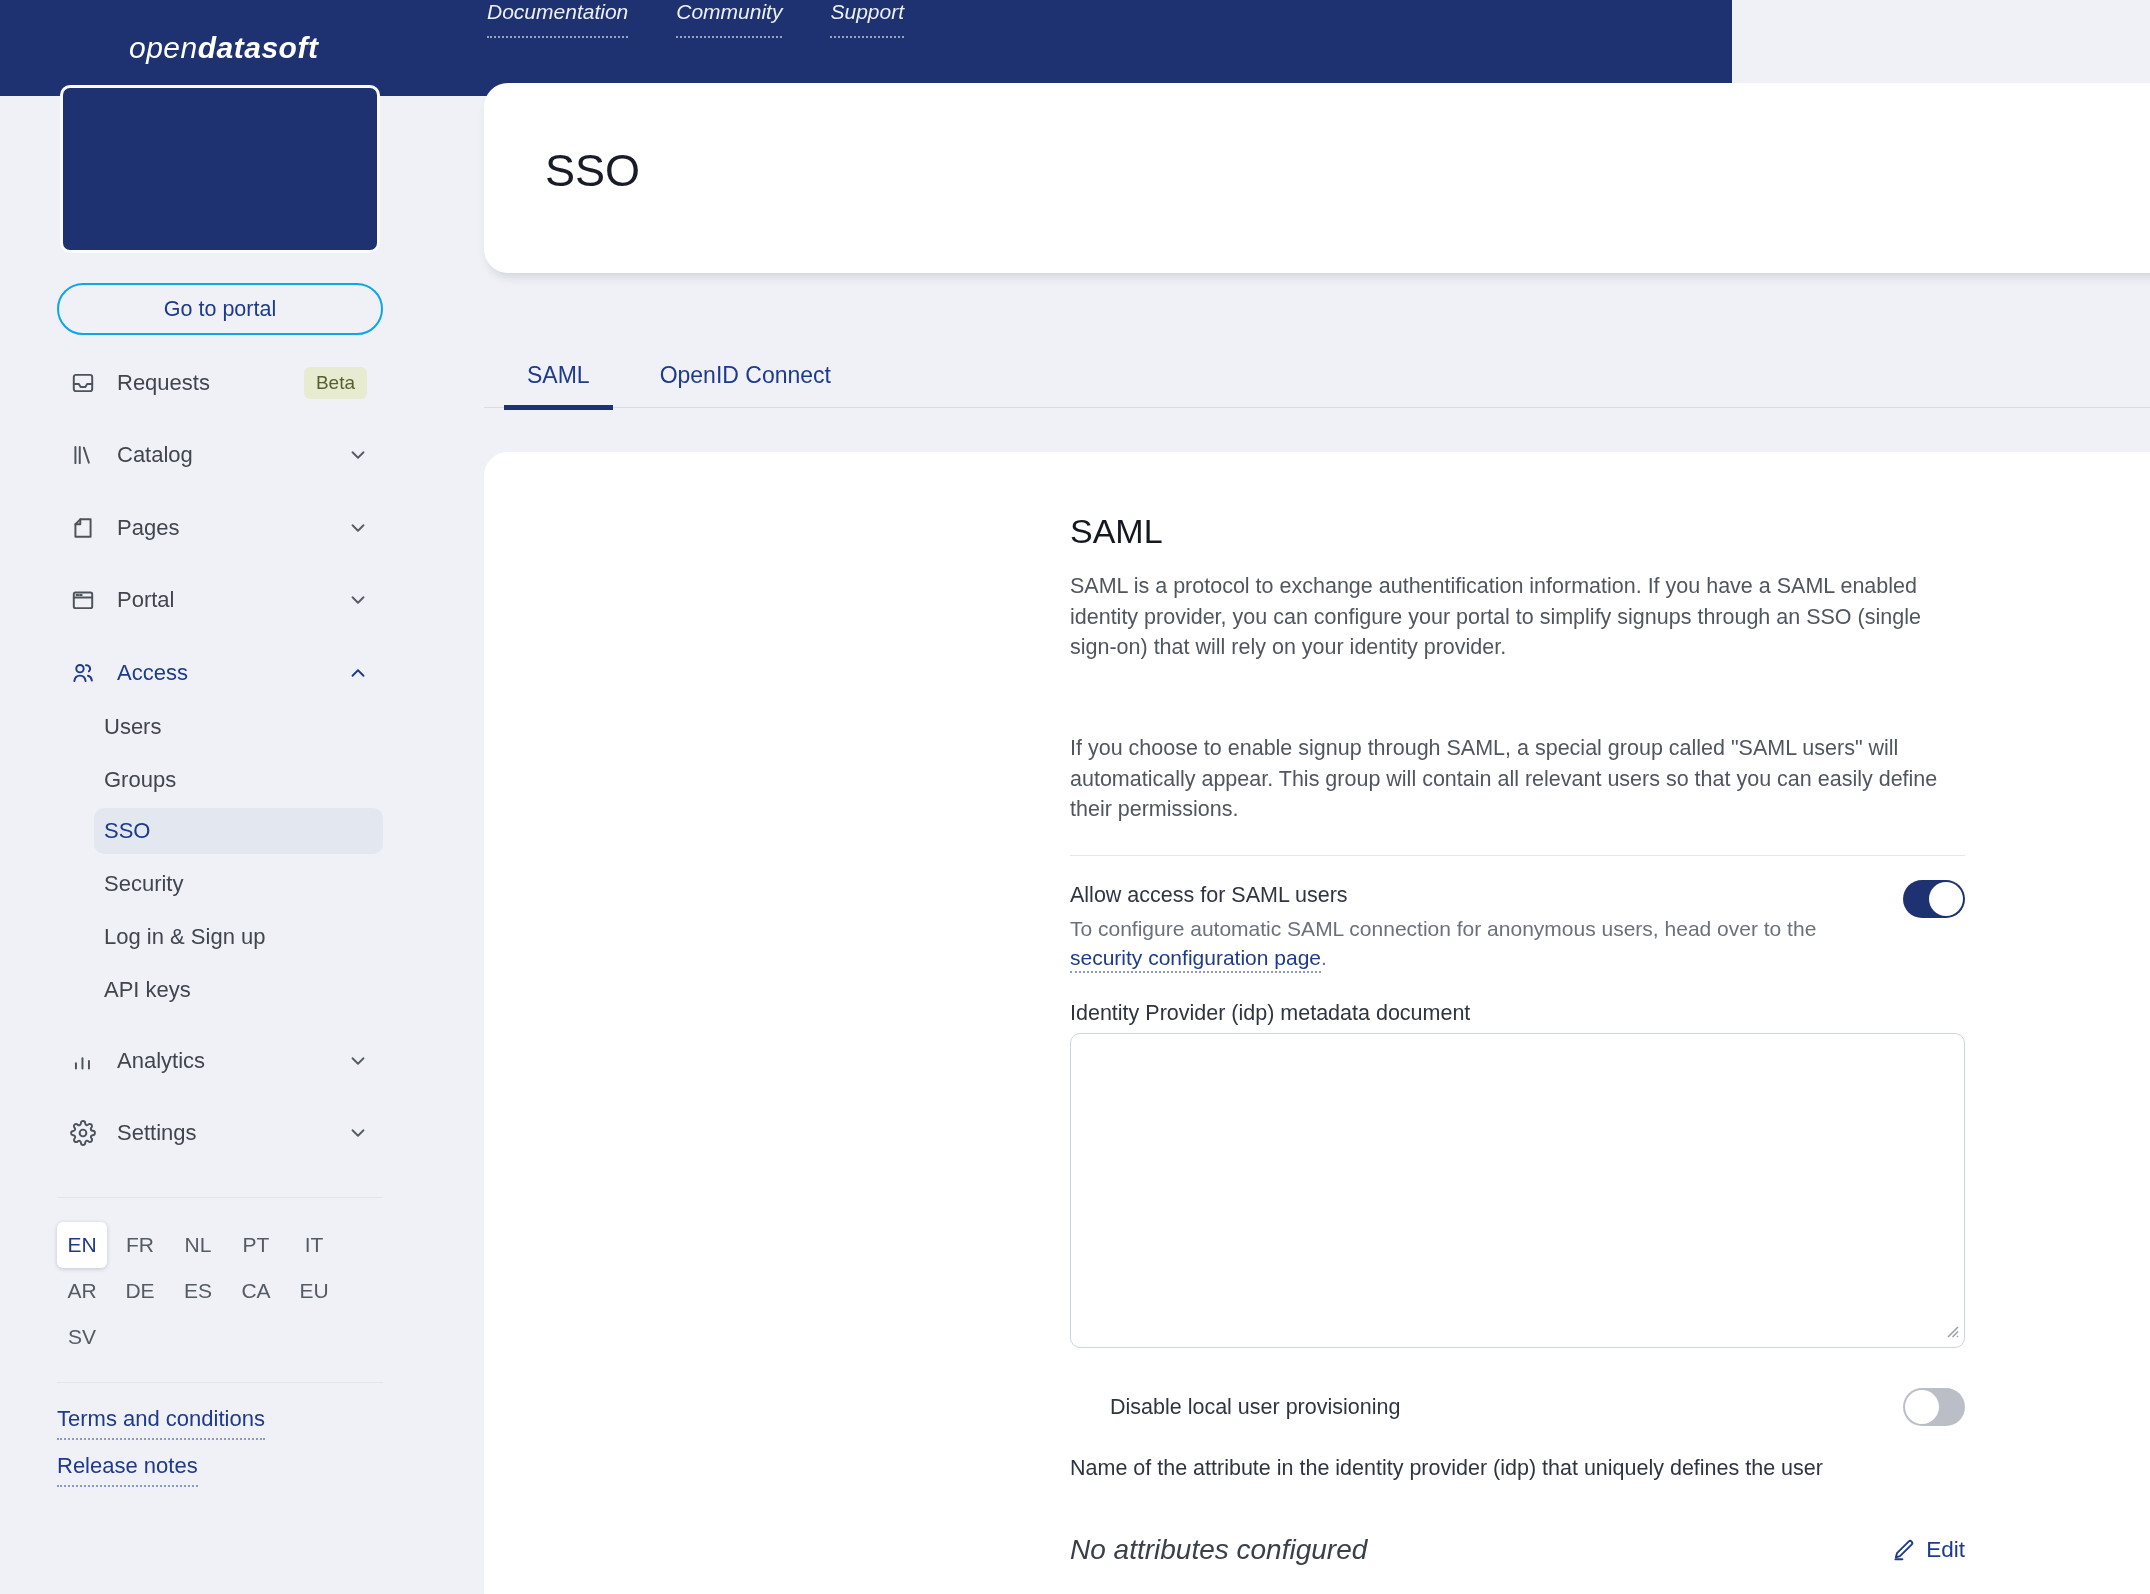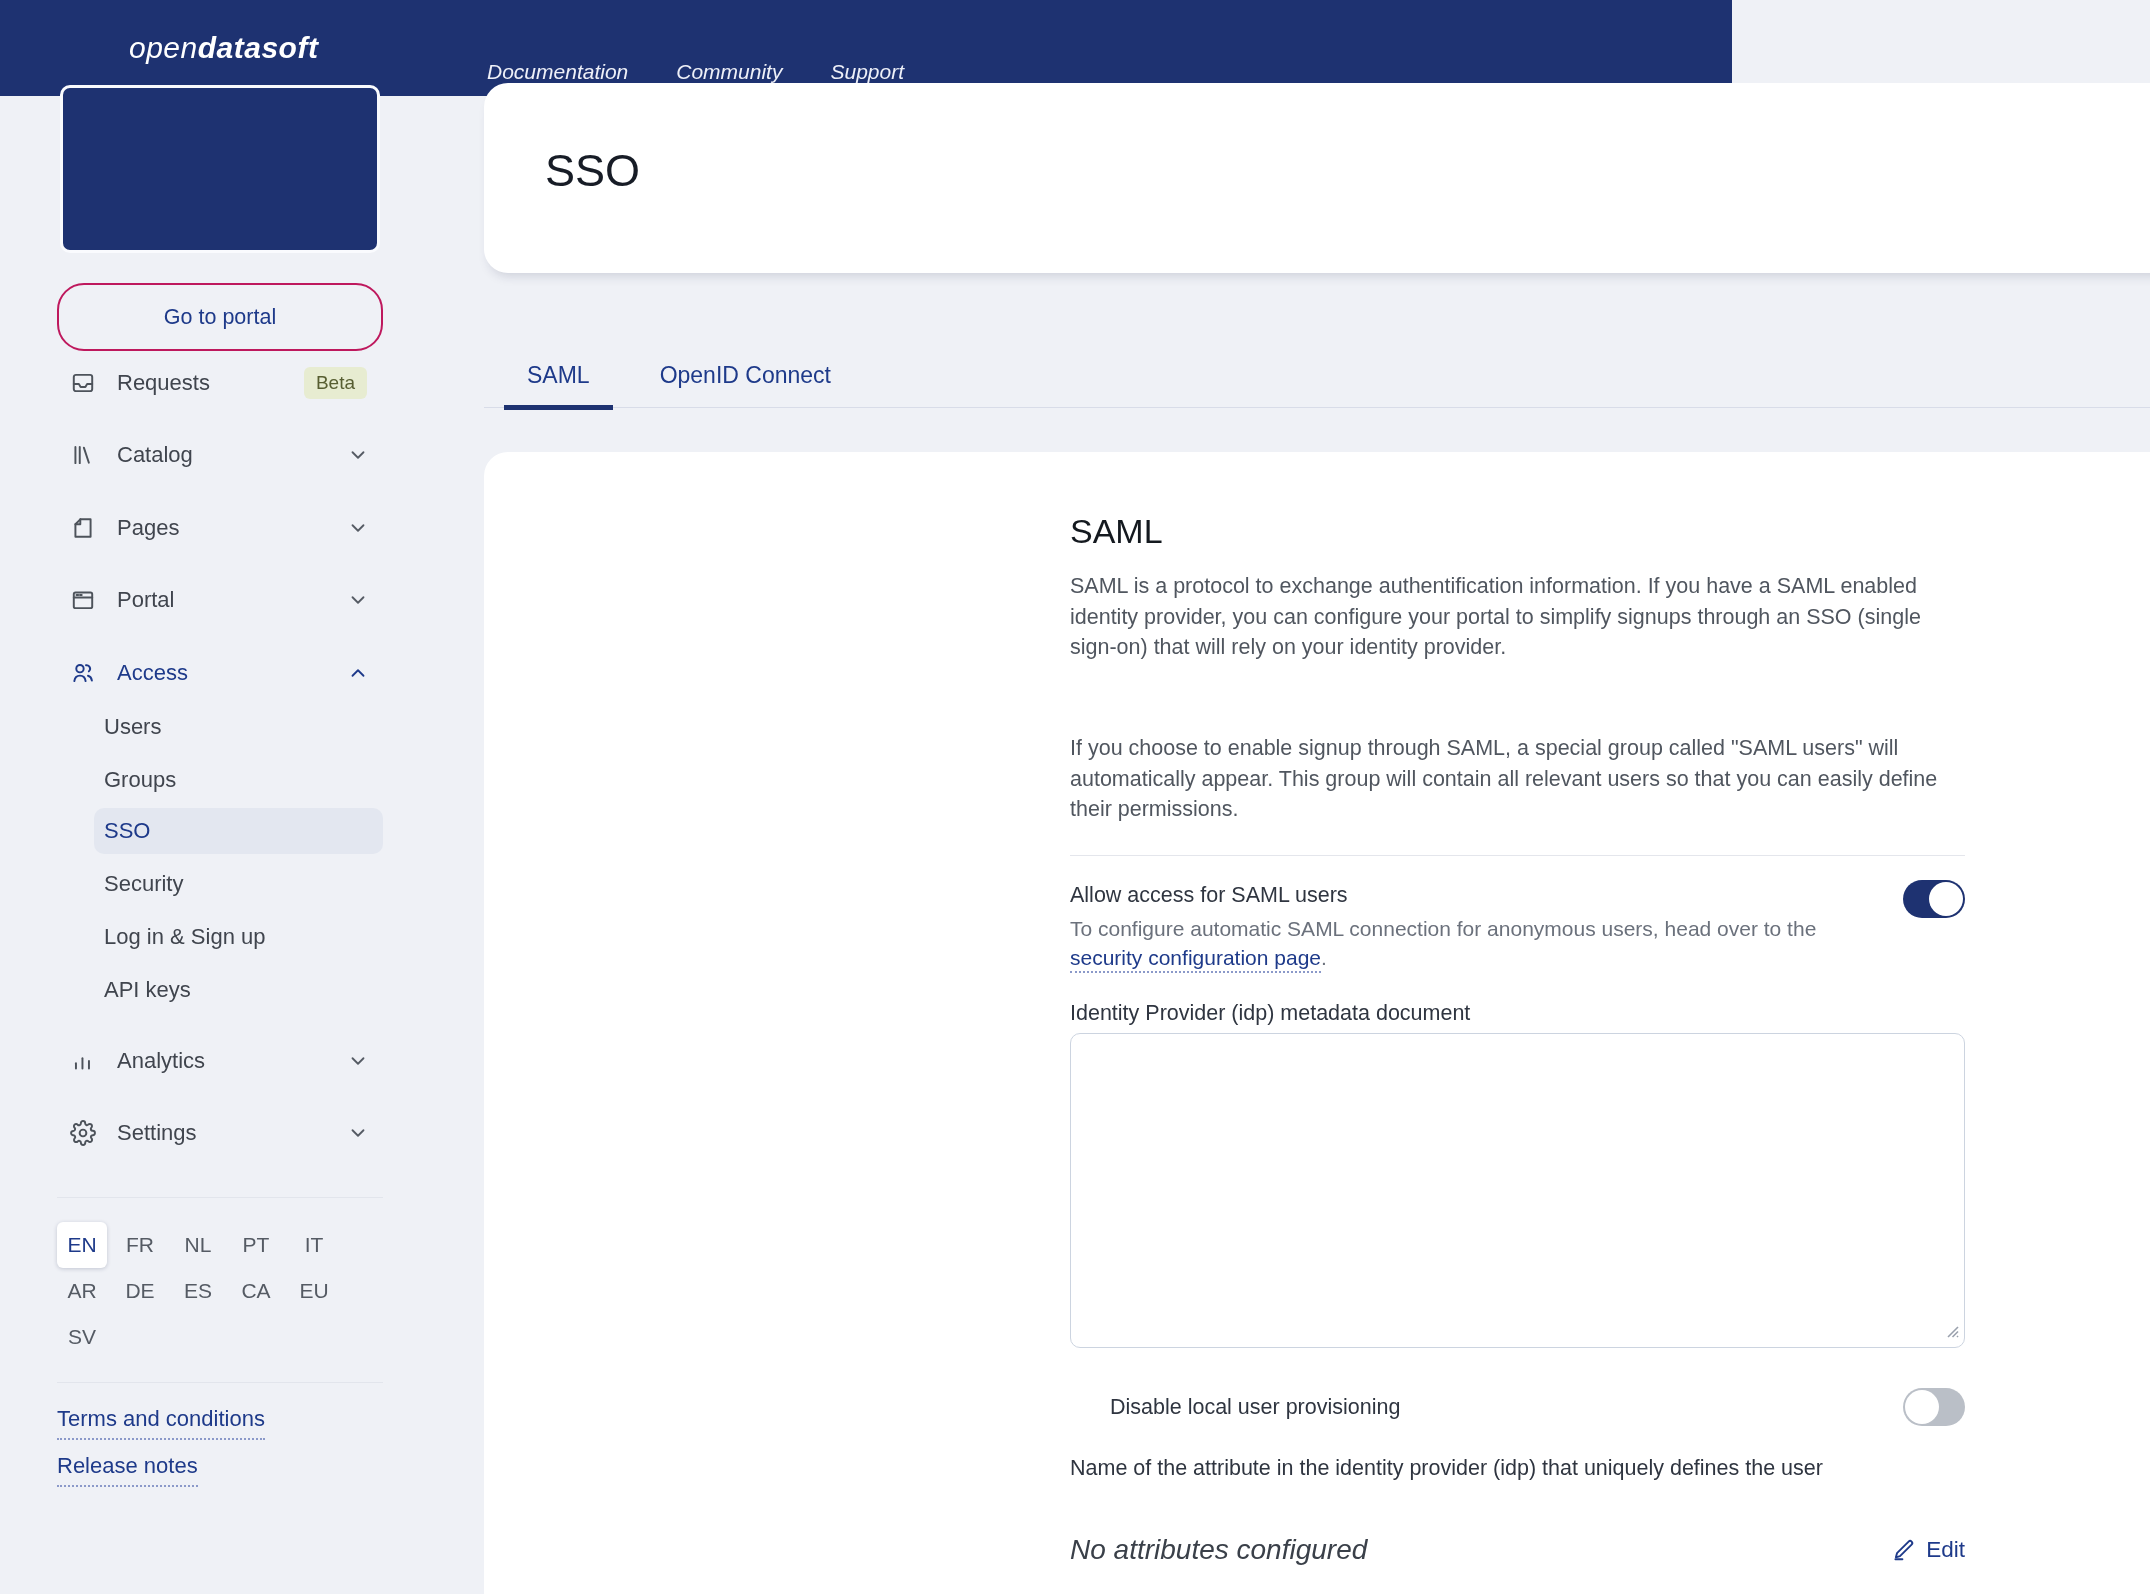--- a/index.html
+++ b/index.html
@@ -4,30 +4,30 @@
 <style>
   html,body{margin:0;padding:0;background:#eff1f6;}
   *{box-sizing:border-box;font-family:"Liberation Sans",sans-serif;}
   .screen{position:relative;width:2150px;height:1594px;overflow:hidden;background:#eff1f6;}
 
   
   .topbar{position:absolute;left:0;top:0;width:1732px;height:96px;background:#1e3271;font-style:italic;}
   .logo{position:absolute;left:129px;top:0;height:96px;display:flex;align-items:center;
         color:#fff;font-size:30px;letter-spacing:.5px;}
   .logo .lw{font-weight:300;} .logo .md{font-weight:600;} .logo .bd{font-weight:800;}
-  .topnav{position:absolute;left:487px;top:0;height:96px;display:flex;align-items:center;gap:48px;margin-top:24px;}
+  .topnav{position:absolute;left:487px;top:0;height:96px;display:flex;align-items:flex-start;gap:48px;}
   .topnav a{position:relative;color:#eef0f8;font-size:21px;text-decoration:none;cursor:pointer;}
   .topnav a::after{content:"";position:absolute;left:0;right:0;bottom:-14px;
         border-top:2px dotted rgba(255,255,255,.55);}
 
   
   .logo-box{position:absolute;left:60px;top:85px;width:320px;height:168px;background:#1e3271;
         border:3px solid #fafbfe;border-radius:10px;}
-  .portal-btn{position:absolute;left:57px;top:283px;width:326px;height:68px;border-radius:27px;
-        border:2px solid #be185d;color:#1e3a8a;font-size:21.5px;background:transparent;
+  .portal-btn{position:absolute;left:57px;top:283px;width:326px;height:52px;border-radius:27px;
+        border:2px solid #0ea5e9;color:#1e3a8a;font-size:21.5px;background:transparent;
         display:flex;align-items:center;justify-content:center;cursor:pointer;}
   .side-item{position:absolute;left:57px;width:326px;height:48px;display:flex;align-items:center;
         cursor:pointer;color:#40454e;font-size:22px;}
   .side-item .sicon{width:26px;height:26px;margin-left:13px;margin-right:21px;flex:0 0 auto;display:flex;}
   .side-item .sicon svg{width:26px;height:26px;stroke:#4d535b;fill:none;stroke-width:1.8;
         stroke-linecap:round;stroke-linejoin:round;}
   .side-item.active-parent, .side-item.active-parent .slabel{color:#1e3a8a;}
   .side-item.active-parent .sicon svg{stroke:#1e3a8a;}
   .side-item .chev{margin-left:auto;margin-right:14px;display:flex;}
   .side-item .chev svg{width:22px;height:22px;stroke:#555b64;fill:none;stroke-width:2;

